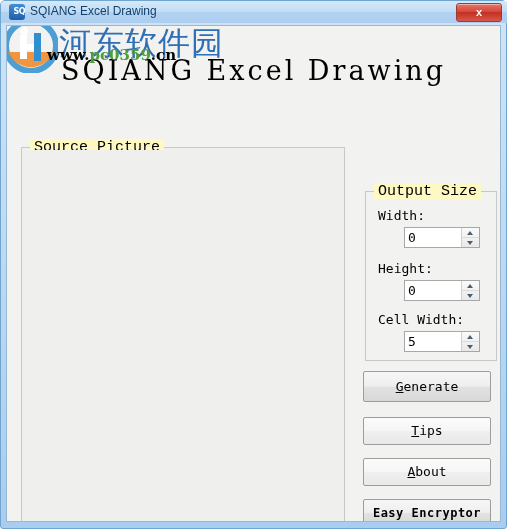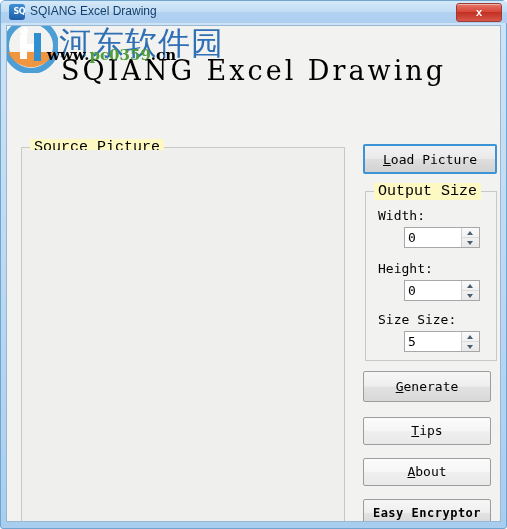--- a/index.html
+++ b/index.html
@@ -299,21 +299,20 @@
       </svg>
       <div id="wm-cn">河东软件园</div>
       <div id="wm-url"><span class="red">www.</span><span class="green">pc0359</span><span class="red">.cn</span></div>
     </div>
 
     <div class="groupbox" id="source-group">
       <div class="gb-title">Source Picture</div>
       <div id="source-canvas"></div>
     </div>
 
-    <div class="btn" id="load-picture-button"><span class="lbl"><span class="acc">L</span><span>oad Picture</span></span></div>
 
     <div class="groupbox" id="output-group">
       <div class="gb-title">Output Size</div>
 
       <div class="field-label" style="left:12px; top:16px;">Width:</div>
       <div class="spin" style="left:38px; top:35px;">
         <input type="text" value="0" style="">
         <div class="spin-btns">
           <div class="spin-up">
               <div class="arrow"></div>
@@ -330,21 +329,21 @@
         <div class="spin-btns">
           <div class="spin-up">
               <div class="arrow"></div>
             </div>
           <div class="spin-dn">
               <div class="arrow"></div>
             </div>
         </div>
       </div>
 
-      <div class="field-label" style="left:12px; top:120px;">Size Size:</div>
+      <div class="field-label" style="left:12px; top:120px;">Cell Width:</div>
       <div class="spin" style="left:38px; top:139px;">
         <input type="text" value="5" style="">
         <div class="spin-btns">
           <div class="spin-up">
               <div class="arrow"></div>
             </div>
           <div class="spin-dn">
               <div class="arrow"></div>
             </div>
         </div>

